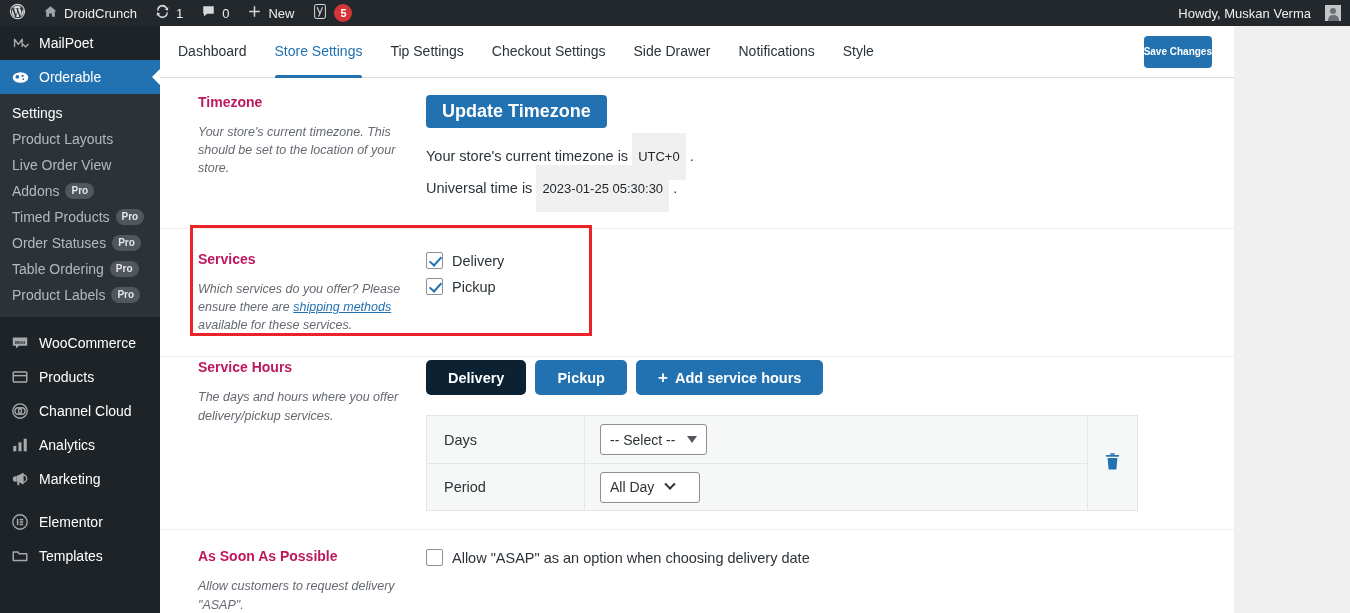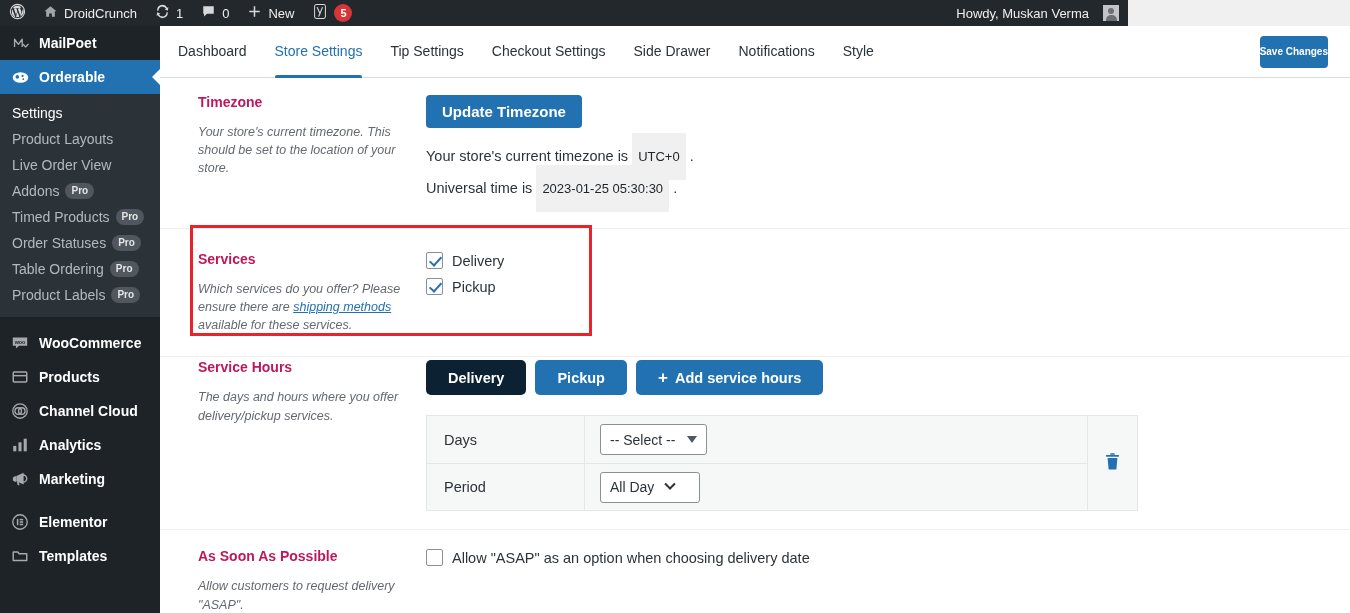--- a/index.html
+++ b/index.html
@@ -6,21 +6,21 @@
   html, body {
     width: 1350px; height: 613px;
     font-family: "Liberation Sans", sans-serif;
     background: #f0f0f1;
     overflow: hidden;
   }
 
   
   #adminbar {
     position: absolute; top: 0; left: 0;
-    width: 1128px; height: 26px;
+    width: 1350px; height: 26px;
     background: #23282d; color: #eee;
     display: flex; align-items: center;
     font-size: 13px;
   }
   .ab-item {
     display: flex; align-items: center; gap: 6px;
     height: 26px; padding: 0 9px; color: #eee; white-space: nowrap;
   }
   .ab-item.logo { padding: 0 8px 0 9px; }
   .ab-count {
@@ -62,40 +62,40 @@
     transform: translateY(-50%);
     border-style: solid; border-width: 8px 8px 8px 0;
     border-color: transparent #fff transparent transparent;
   }
   .menu-icon {
     width: 20px; height: 20px; flex: 0 0 20px;
     display: flex; align-items: center; justify-content: center;
     color: #a7aaad;
   }
   .menu-top.active .menu-icon { color: #fff; }
-  .menu-label { line-height: 1; font-weight: bold; }
+  .menu-label { line-height: 1; }
 
   .submenu { background: #2c3338; padding: 6px 0 9px; }
   .sub-item {
     display: flex; align-items: center; gap: 6px;
     padding: 5px 10px 5px 12px;
     font-size: 14px; color: #b4b9be;
   }
   .sub-item.current { color: #fff; font-weight: normal; }
   .pro-badge {
     background: #50575e; color: #e6e6e6;
     font-size: 10px; font-weight: 600;
     padding: 1px 6px; border-radius: 9px; line-height: 14px;
   }
   .menu-sep { height: 9px; }
 
   
   #main {
     position: absolute; top: 26px; left: 160px;
-    width: 1190px; height: 587px;
+    width: 1074px; height: 587px;
     background: #f0f0f1; overflow: hidden;
   }
   #tabbar {
     height: 52px; background: #fff;
     border-bottom: 1px solid #dcdcde;
     display: flex; align-items: center;
     padding: 0 22px 0 18px;
   }
   .tab {
     font-size: 14px; color: #2c3338;
@@ -103,21 +103,21 @@
     position: relative; height: 52px;
     display: flex; align-items: center;
   }
   .tab.active { color: #2271b1; }
   .tab.active::after {
     content: ""; position: absolute; left: 0; right: 0; bottom: 0;
     height: 3px; background: #2271b1; border-radius: 2px 2px 0 0;
   }
   .btn {
     border: none; border-radius: 4px; cursor: pointer;
-    font-family: inherit; font-size: 15px; font-weight: bold;
+    font-family: inherit; font-size: 18px; font-weight: bold;
     color: #fff; background: #2271b1;
     display: inline-flex; align-items: center; justify-content: center;
   }
   #save-btn { margin-left: auto; height: 32px; padding: 0 0; font-size: 10px; }
 
   #content { padding: 0; background: #fff; height: 535px; overflow: hidden; }
 
   .row {
     display: flex; padding: 16px 0 16px 38px;
     border-top: 1px solid #f0f0f1;

